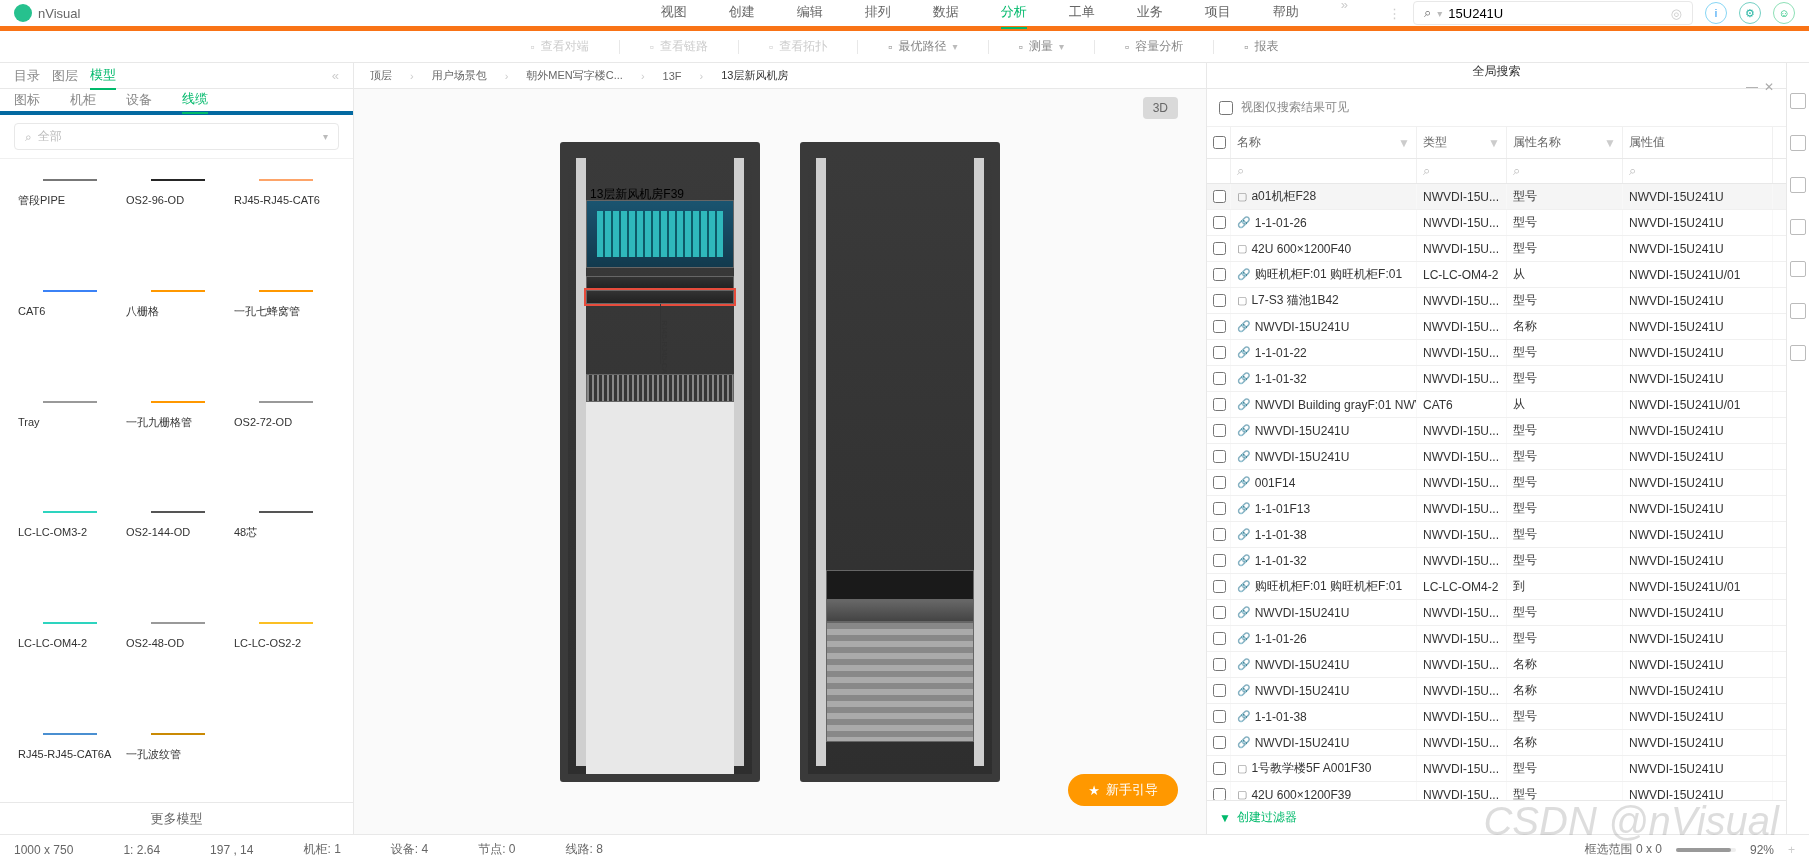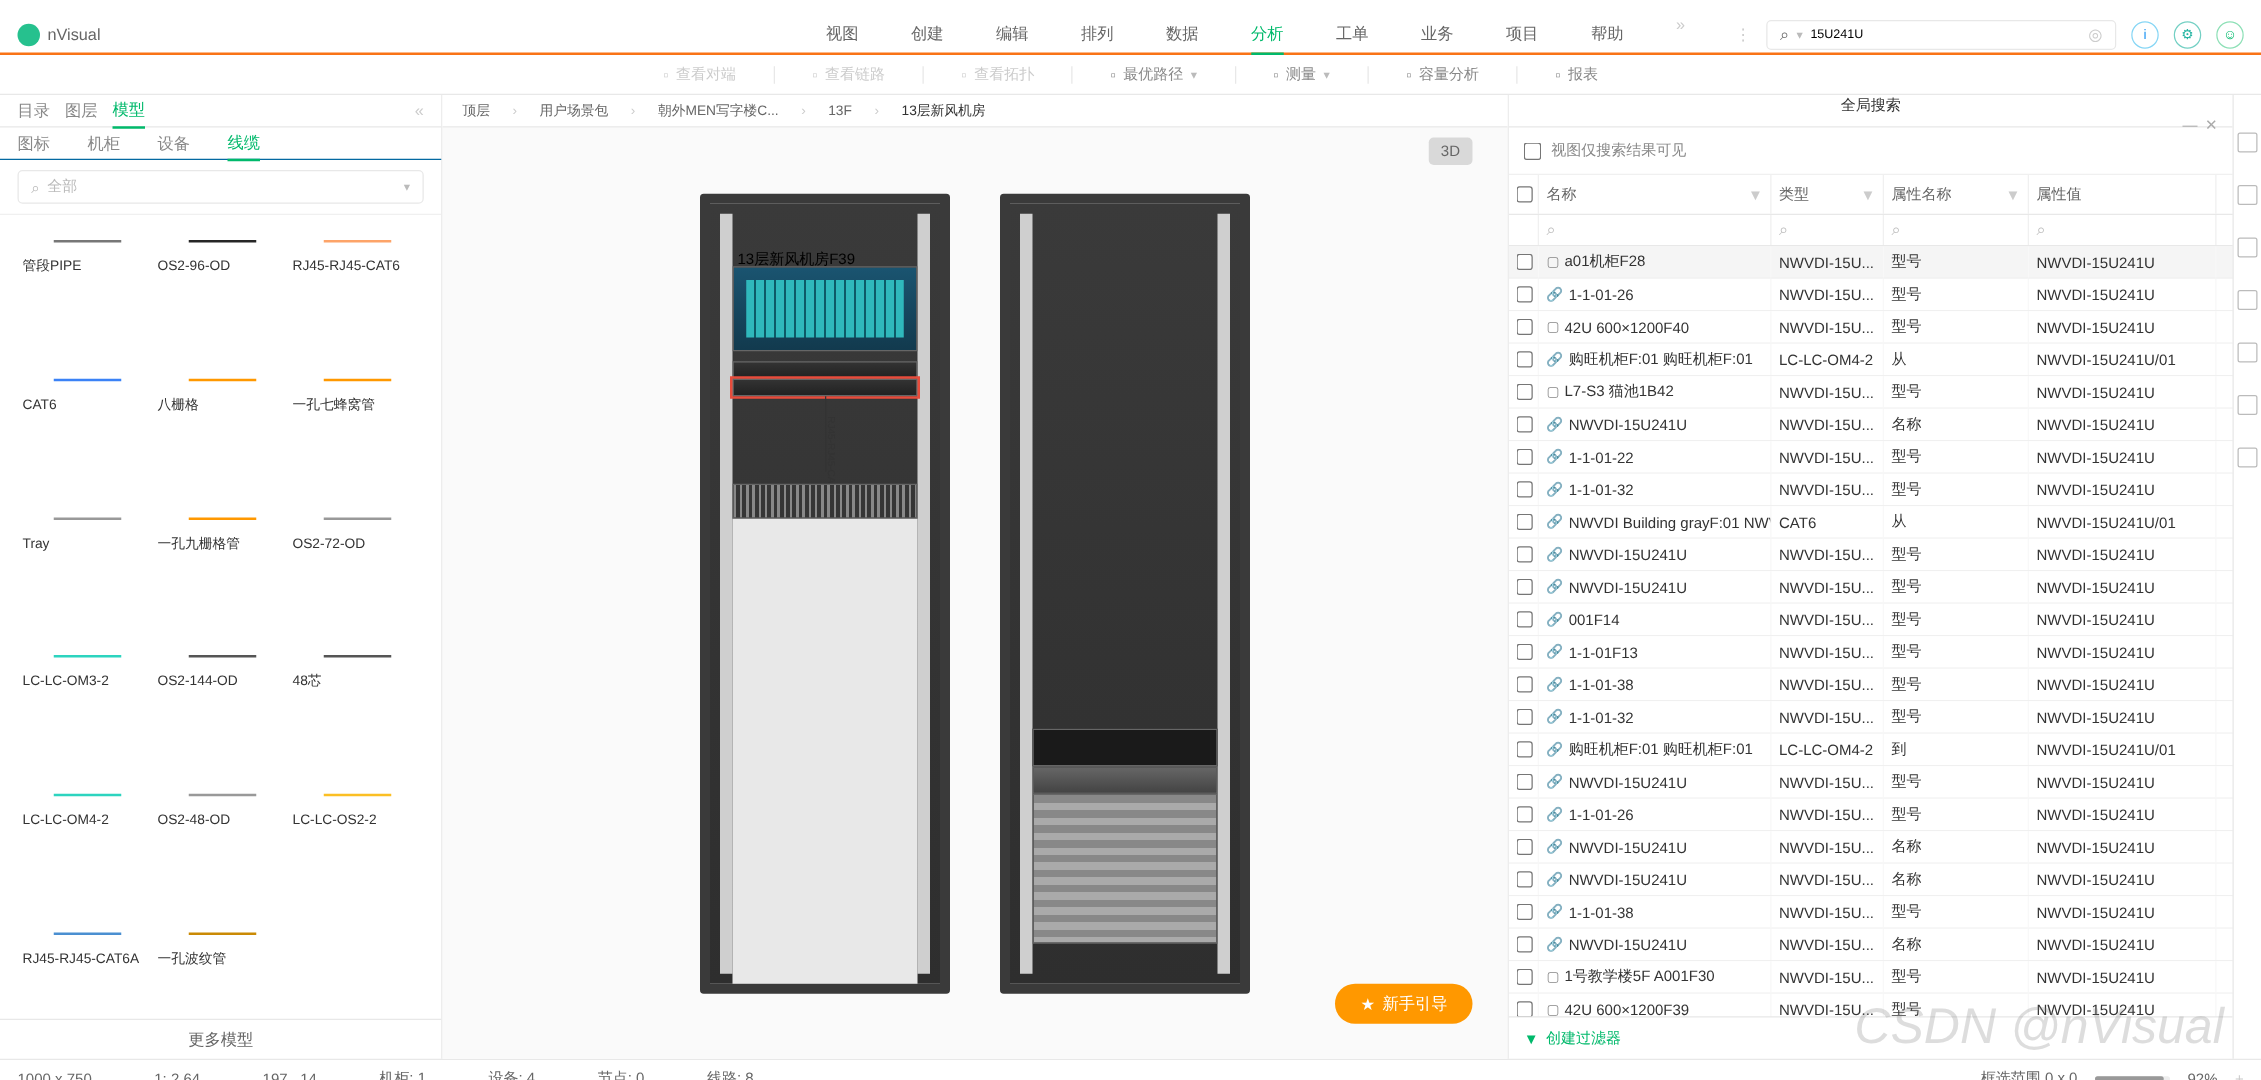--- a/index.html
+++ b/index.html
@@ -1,42 +1,42 @@
 <!DOCTYPE html>
 <html><head>
 <meta charset="utf-8">
 <style>
 * { margin: 0; padding: 0; box-sizing: border-box; font-family: -apple-system, "PingFang SC", "Microsoft YaHei", sans-serif; }
 body { width: 1809px; height: 864px; background: #fff; font-size: 13px; color: #333; overflow: hidden; }
 
-.topbar { height: 31px; display: flex; align-items: center; border-bottom: 2px solid #f97316; padding: 0 14px; margin-top: 13px; }
+.topbar { height: 31px; display: flex; align-items: center; border-bottom: 5px solid #f97316; padding: 0 14px; }
 .brand { display: flex; align-items: center; gap: 6px; color: #666; }
 .brand-logo { width: 18px; height: 18px; background: #26c18e; border-radius: 50%; position: relative; }
 .menu-bar { display: flex; margin-left: auto; gap: 42px; color: #666; }
 .menu-bar .menu-item { padding: 6px 0; cursor: pointer; }
 .menu-bar .menu-item.active { color: #00b96b; border-bottom: 2px solid #00b96b; }
 .topbar-right { display: flex; align-items: center; gap: 12px; margin-left: 40px; }
 .search-box { display: flex; align-items: center; gap: 6px; border: 1px solid #e8e8e8; border-radius: 4px; padding: 3px 10px; width: 280px; color: #666; }
-.search-box input { border: none; outline: none; flex: 1; font-size: 10px; }
+.search-box input { border: none; outline: none; flex: 1; font-size: 13px; }
 .icon-btn { width: 22px; height: 22px; border-radius: 50%; border: 1px solid #87d6f5; display: flex; align-items: center; justify-content: center; color: #2196f3; cursor: pointer; font-size: 11px; }
 .icon-btn.green { border-color: #8ee0b7; color: #00b96b; }
 .icon-btn.teal { border-color: #74d0c4; color: #26b5a3; }
 
 .toolbar { height: 32px; display: flex; align-items: center; justify-content: center; gap: 30px; border-bottom: 1px solid #e8e8e8; color: #888; font-size: 12px; }
 .tool-group { display: flex; align-items: center; gap: 6px; cursor: pointer; }
 .tool-group.disabled { color: #ccc; }
 .tool-sep { width: 1px; height: 14px; background: #e8e8e8; }
 
 .main-area { height: 771px; display: flex; }
 
 .left-panel { width: 354px; border-right: 1px solid #e8e8e8; display: flex; flex-direction: column; }
 .left-tabs { height: 26px; display: flex; align-items: center; gap: 12px; padding: 0 14px; border-bottom: 1px solid #e8e8e8; color: #888; }
 .left-tabs .tab { padding: 4px 0; cursor: pointer; }
 .left-tabs .tab.active { color: #00b96b; border-bottom: 2px solid #00b96b; }
-.left-tabs2 { height: 26px; display: flex; align-items: center; gap: 30px; padding: 0 14px; border-bottom: 1px solid #0369a1; color: #888; }
+.left-tabs2 { height: 26px; display: flex; align-items: center; gap: 30px; padding: 0 14px; border-bottom: 4px solid #0369a1; color: #888; }
 .left-tabs2 .tab { padding: 4px 0; cursor: pointer; }
 .left-tabs2 .tab.active { color: #00b96b; border-bottom: 2px solid #00b96b; }
 .panel-search { padding: 8px 14px; border-bottom: 1px solid #f0f0f0; }
 .panel-search-inner { border: 1px solid #e8e8e8; border-radius: 4px; padding: 4px 10px; display: flex; align-items: center; gap: 6px; color: #bbb; font-size: 12px; }
 .models-grid { flex: 1; overflow-y: auto; padding: 20px 0 0 18px; display: grid; grid-template-columns: repeat(3, 104px); gap: 42px 4px; }
 .model-cell { display: flex; flex-direction: column; align-items: center; gap: 12px; cursor: pointer; }
 .model-swatch { width: 54px; height: 2px; background: #777; }
 .model-label { font-size: 11px; color: #333; text-align: left; width: 100%; line-height: 1.3; }
 .more-models { height: 32px; display: flex; align-items: center; justify-content: center; border-top: 1px solid #e8e8e8; color: #666; cursor: pointer; }
 

